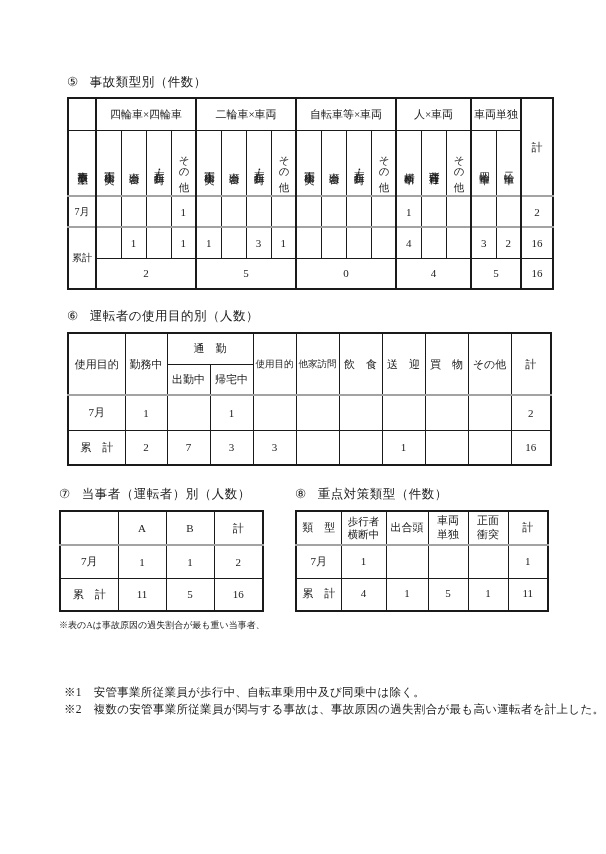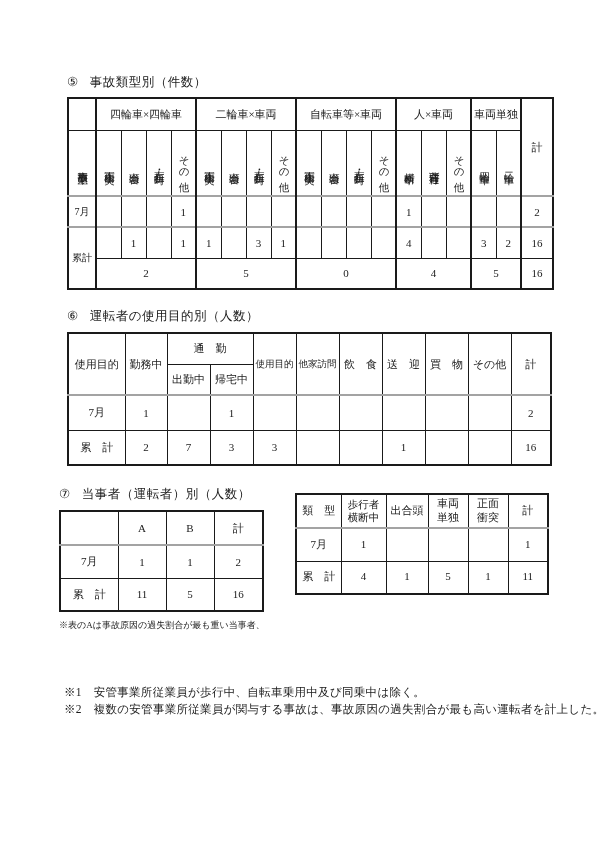--- a/index.html
+++ b/index.html
@@ -242,20 +242,21 @@
         <td>16</td>
       </tr>
       </tbody>
     </table>
     <div class="small-note">
       <div class="l1">※表のAは事故原因の過失割合が最も重い当事者、</div>
     </div>
   </div>
 
   <div class="sec" style="left:295px; top:486px;">
+    <div class="sec-title"><span class="tnum">⑧</span><span>重点対策類型（件数）</span></div>
     <table class="t8" style="margin-top:7px;">
       <colgroup>
           <col style="width:45px">
           <col style="width:45px">
           <col style="width:42px">
           <col style="width:40px">
           <col style="width:40px">
           <col style="width:40px">
         </colgroup>
       <tbody>

